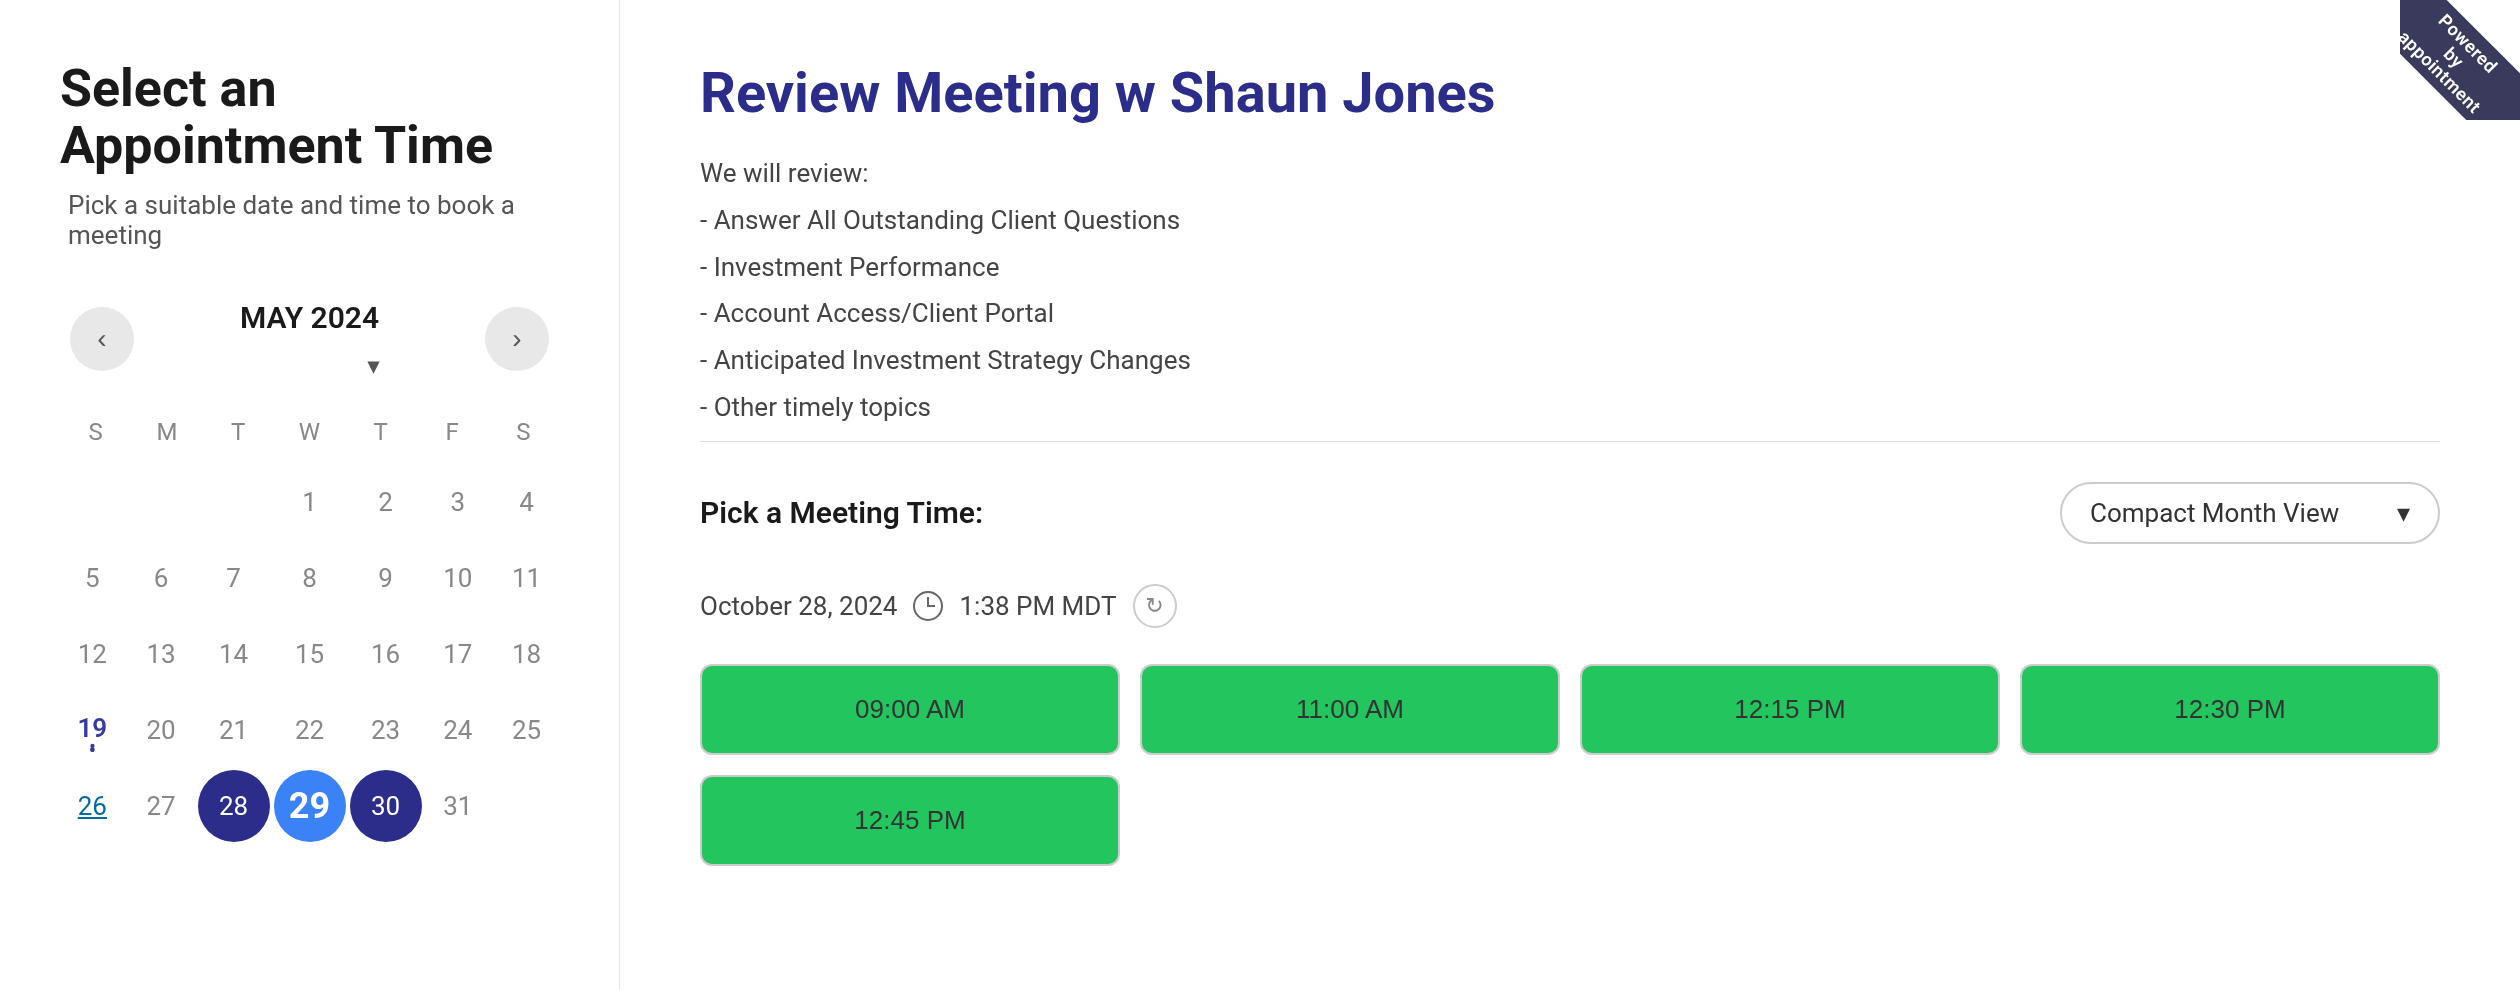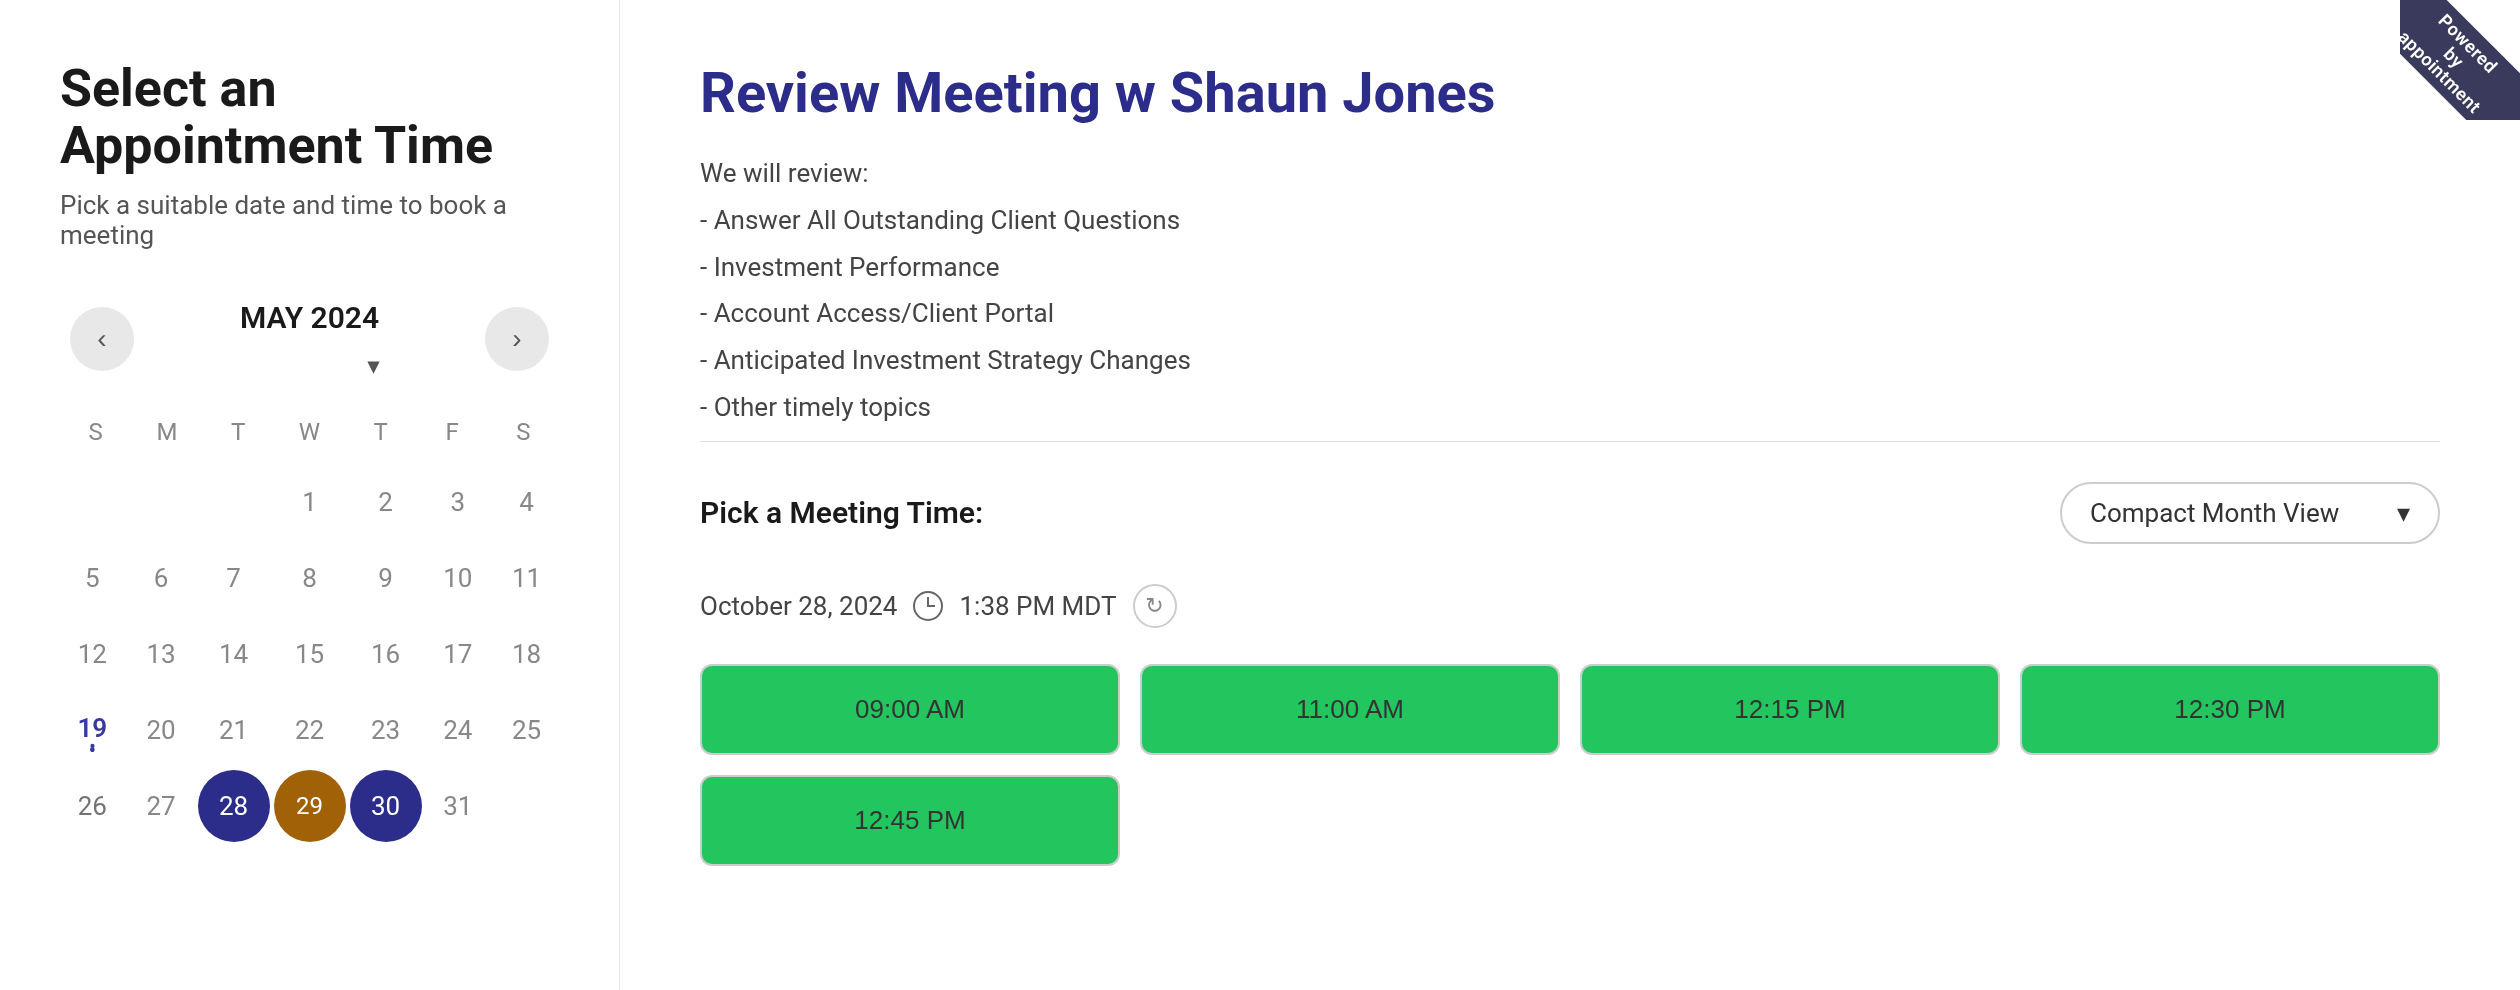--- a/index.html
+++ b/index.html
@@ -62,20 +62,21 @@
       font-weight: 700;
       color: #1a1a1a;
       margin-bottom: 16px;
       line-height: 1.1;
     }
 
     .page-subtitle {
       font-size: 26px;
       color: #555;
       margin-bottom: 50px;
+      margin-left: 8px;
     }
 
     
     .calendar-container {
       width: 100%;
     }
 
     .calendar-header {
       display: flex;
       align-items: center;
@@ -377,24 +378,24 @@
             <div class="calendar-day" style="color: rgb(136, 136, 136); font-size: 26px; height: 72px; display: flex; align-items: center; justify-content: center; cursor: pointer;">16</div>
             <div class="calendar-day" style="color: rgb(136, 136, 136); font-size: 26px; height: 72px; display: flex; align-items: center; justify-content: center; cursor: pointer;">17</div>
             <div class="calendar-day" style="color: rgb(136, 136, 136); font-size: 26px; height: 72px; display: flex; align-items: center; justify-content: center; cursor: pointer;">18</div>
             <div class="calendar-day today today-dot" style="color: rgb(57, 57, 160); font-weight: 600; font-size: 26px; height: 72px; display: flex; align-items: center; justify-content: center; flex-direction: column; cursor: pointer;">19<span style="font-size: 18px; color: rgb(57, 57, 160); line-height: 0; margin-top: 4px;">•</span></div>
             <div class="calendar-day" style="color: rgb(136, 136, 136); font-size: 26px; height: 72px; display: flex; align-items: center; justify-content: center; cursor: pointer;">20</div>
             <div class="calendar-day" style="color: rgb(136, 136, 136); font-size: 26px; height: 72px; display: flex; align-items: center; justify-content: center; cursor: pointer;">21</div>
             <div class="calendar-day" style="color: rgb(136, 136, 136); font-size: 26px; height: 72px; display: flex; align-items: center; justify-content: center; cursor: pointer;">22</div>
             <div class="calendar-day" style="color: rgb(136, 136, 136); font-size: 26px; height: 72px; display: flex; align-items: center; justify-content: center; cursor: pointer;">23</div>
             <div class="calendar-day" style="color: rgb(136, 136, 136); font-size: 26px; height: 72px; display: flex; align-items: center; justify-content: center; cursor: pointer;">24</div>
             <div class="calendar-day" style="color: rgb(136, 136, 136); font-size: 26px; height: 72px; display: flex; align-items: center; justify-content: center; cursor: pointer;">25</div>
-            <div class="calendar-day" style="color: #737373; font-size: 26px; height: 72px; display: flex; align-items: center; justify-content: center; cursor: pointer;">26</div>
+            <div class="calendar-day" style="color: #0369a1; font-size: 26px; height: 72px; display: flex; align-items: center; justify-content: center; cursor: pointer; text-decoration: underline;">26</div>
             <div class="calendar-day" style="color: rgb(136, 136, 136); font-size: 26px; height: 72px; display: flex; align-items: center; justify-content: center; cursor: pointer;">27</div>
             <div class="calendar-day selected" style="background: rgb(44, 44, 138); color: rgb(255, 255, 255); border-radius: 50%; width: 72px; height: 72px; margin: 0px auto; font-size: 26px; display: flex; align-items: center; justify-content: center; cursor: pointer;">28</div>
-            <div class="calendar-day selected" style="background: #a16207; color: rgb(255, 255, 255); border-radius: 50%; width: 72px; height: 72px; margin: 0px auto; font-size: 24px; display: flex; align-items: center; justify-content: center; cursor: pointer;">29</div>
+            <div class="calendar-day selected" style="background: #3b82f6; color: rgb(255, 255, 255); border-radius: 50%; width: 72px; height: 72px; margin: 0px auto; font-size: 36px; display: flex; align-items: center; justify-content: center; cursor: pointer; font-weight: bold;">29</div>
             <div class="calendar-day selected" style="background: rgb(44, 44, 138); color: rgb(255, 255, 255); border-radius: 50%; width: 72px; height: 72px; margin: 0px auto; font-size: 26px; display: flex; align-items: center; justify-content: center; cursor: pointer;">30</div>
             <div class="calendar-day" style="color: rgb(136, 136, 136); font-size: 26px; height: 72px; display: flex; align-items: center; justify-content: center; cursor: pointer;">31</div>
             <div class="calendar-day empty"></div>
           </div>
       </div>
     </div>
   </div>
 
   <div class="right-panel">
     <h2 class="meeting-title">Review Meeting w Shaun Jones</h2>

